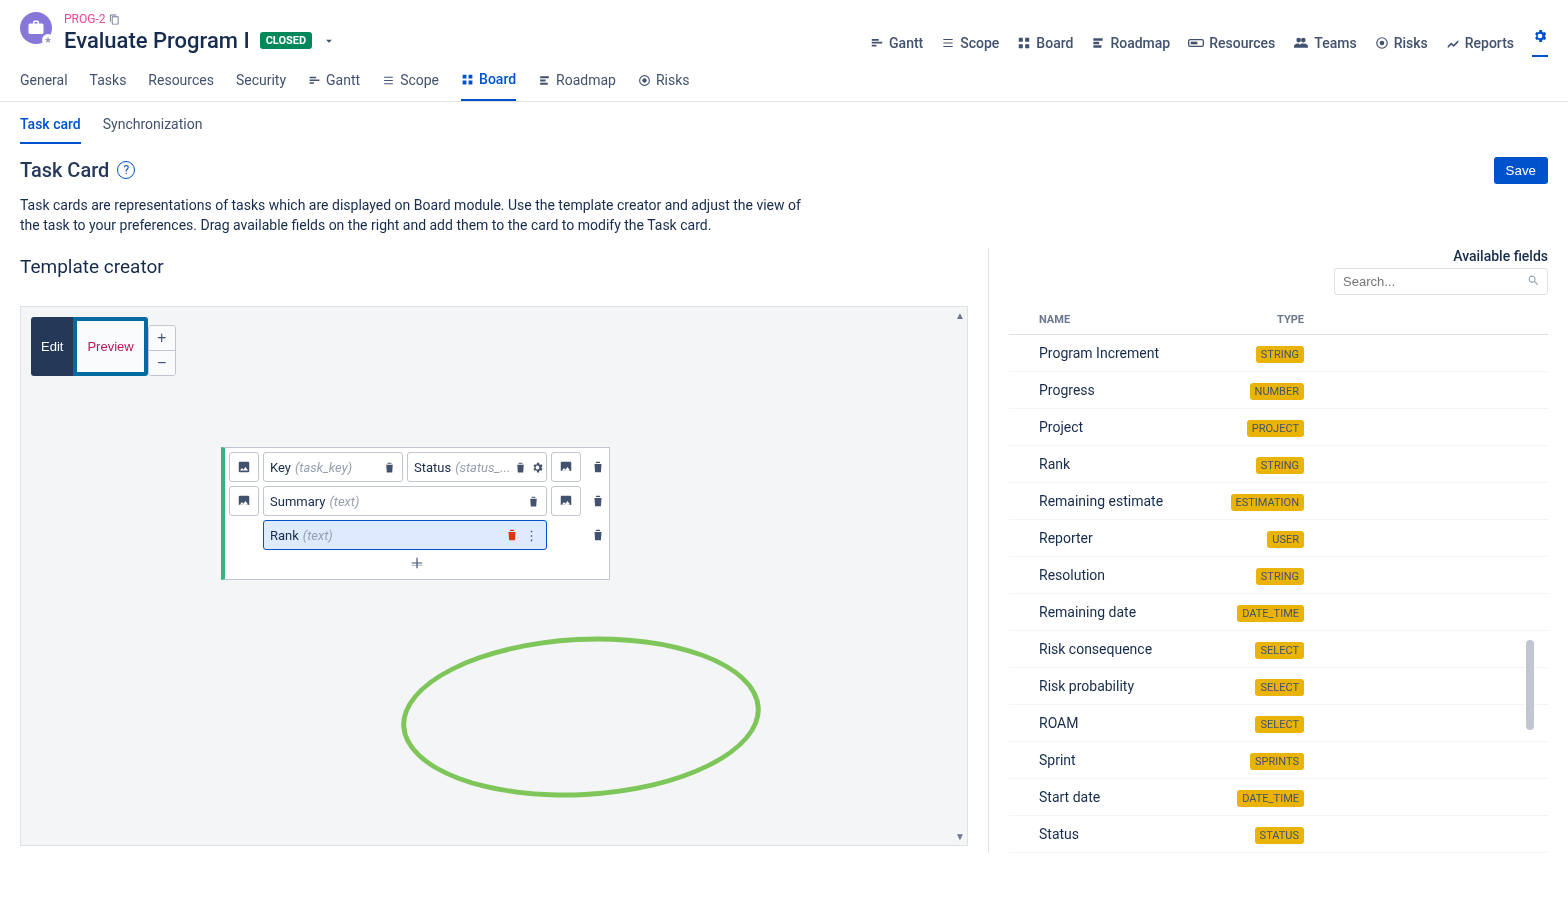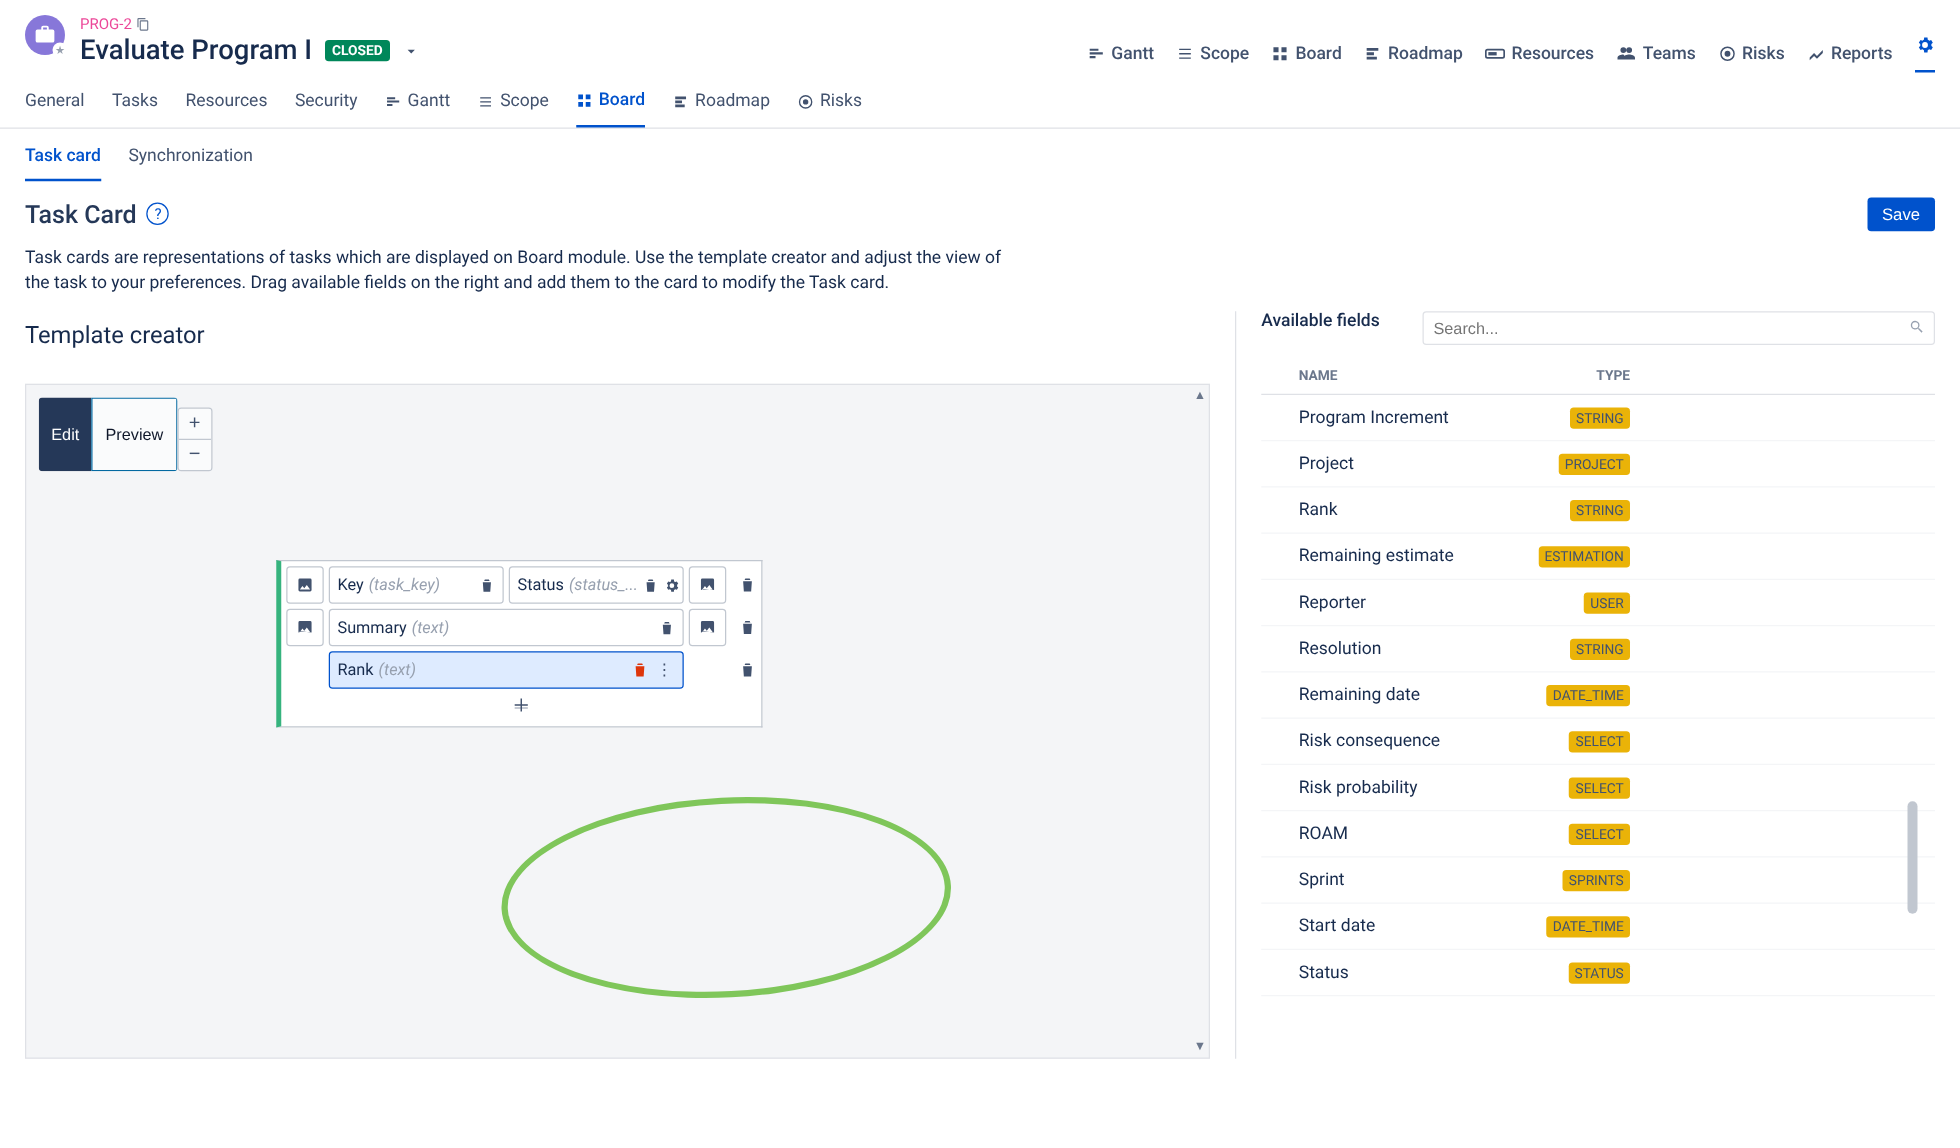--- a/index.html
+++ b/index.html
@@ -32,42 +32,42 @@
 .heading h2 { font-size: 20px; font-weight: 500; color: #253858; }
 .help-circle { width: 18px; height: 18px; border: 1.5px solid #0052cc; border-radius: 50%; color: #0052cc; font-size: 12px; display: flex; align-items: center; justify-content: center; cursor: pointer; }
 .save-btn { background: #0052cc; color: #fff; border: none; padding: 6px 12px; border-radius: 3px; font-weight: 500; cursor: pointer; position: absolute; right: 20px; }
 .desc { color: #172b4d; margin: 14px 0 20px; max-width: 800px; line-height: 1.4; }
 .section-label { font-size: 19px; color: #172b4d; margin-bottom: 28px; }
 .editor-area { background: #f4f5f7; border: 1px solid #dfe1e6; min-height: 540px; padding: 10px; position: relative; }
 .toolbar-col { display: flex; gap: 0; }
 .toggle-btns { display: inline-flex; border-radius: 3px; overflow: hidden; }
 .toggle-btn { padding: 5px 10px; font-size: 13px; border: none; cursor: pointer; }
 .toggle-btn.active { background: #253858; color: #fff; }
-.toggle-btn:not(.active) { background: #fafbfc; color: #0f172a; border: 1px solid #0369a1; }
+.toggle-btn:not(.active) { background: #fafbfc; color: #be185d; border: 4px solid #0369a1; }
 .zoom-btns { margin-top: 8px; display: flex; flex-direction: column; width: 28px; border: 1px solid #c1c7d0; border-radius: 3px; overflow: hidden; }
 .zoom-btn { background: #fafbfc; border: none; padding: 3px 0; cursor: pointer; font-size: 16px; color: #42526e; }
 .zoom-btn:first-child { border-bottom: 1px solid #c1c7d0; }
 .card-canvas { position: absolute; top: 140px; left: 200px; }
 .card-frame { border: 1px solid #c1c7d0; border-left: 4px solid #36b37e; background: #fff; padding: 4px; }
 .card-row { display: flex; gap: 4px; margin-bottom: 4px; align-items: center; }
 .card-row:last-child { margin-bottom: 0; }
 .icon-cell { width: 30px; height: 30px; border: 1px solid #c1c7d0; border-radius: 3px; display: flex; align-items: center; justify-content: center; background: #fff; cursor: pointer; }
 .field-cell { border: 1px solid #c1c7d0; border-radius: 3px; height: 30px; display: flex; align-items: center; padding: 0 6px; gap: 4px; background: #fff; font-size: 13px; overflow: hidden; }
 .field-cell .fname { color: #172b4d; }
 .field-cell .fhint { color: #97a0af; font-style: italic; }
 .field-cell.selected { background: #deebff; border-color: #0052cc; }
 .trash-icon { color: #42526e; cursor: pointer; flex-shrink: 0; }
 .trash-icon.red { color: #de350b; }
 .gear-icon { color: #42526e; cursor: pointer; flex-shrink: 0; }
 .more-icon { color: #42526e; cursor: pointer; padding: 0 2px; }
 .outer-trash { color: #42526e; cursor: pointer; margin-left: 6px; }
 .add-row-btn { text-align: center; padding: 2px 0; cursor: pointer; color: #42526e; }
 .green-circle { position: absolute; border: 5px solid #7fc65a; border-radius: 50%; width: 360px; height: 160px; top: 190px; left: 180px; pointer-events: none; transform: rotate(-3deg); }
 .right-col { width: 560px; border-left: 1px solid #dfe1e6; padding-left: 20px; margin-top: 90px; }
-.right-head { display: flex; gap: 14px; align-items: flex-start; margin-bottom: 10px; }
+.right-head { display: flex; gap: 4px; align-items: flex-end; margin-bottom: 10px; flex-direction: column; }
 .right-head h3 { font-size: 14px; font-weight: 500; }
 .search-box { flex: 1; position: relative; margin-left: 20px; }
 .search-box input { width: 100%; border: 1px solid #dfe1e6; border-radius: 3px; padding: 5px 28px 5px 8px; font-size: 13px; }
 .search-box .srch-icon { position: absolute; right: 8px; top: 6px; color: #97a0af; }
 .fields-table { width: 100%; }
 .fields-head { display: flex; padding: 8px 14px; border-bottom: 1px solid #dfe1e6; font-size: 11px; font-weight: 700; color: #6b778c; }
 .fields-head .col-name { flex: 1; }
 .fields-row { display: flex; padding: 10px 14px; border-bottom: 1px solid #f4f5f7; cursor: grab; align-items: center; }
 .fields-row .col-name { flex: 1; color: #172b4d; padding-left: 16px; }
 .type-tag { background: #eab308; color: #42526e; font-size: 11px; font-weight: 400; padding: 2px 5px; border-radius: 3px; }
@@ -343,20 +343,25 @@
         <div>TYPE</div>
         <div style="width:230px"></div>
       </div>
       <div id="fields-body">
           <div class="fields-row">
             <div class="col-name">Program Increment</div>
             <div><span class="type-tag">STRING</span></div>
             <div style="width:230px"></div>
           </div>
           <div class="fields-row">
+            <div class="col-name">Progress</div>
+            <div><span class="type-tag">NUMBER</span></div>
+            <div style="width:230px"></div>
+          </div>
+          <div class="fields-row">
             <div class="col-name">Project</div>
             <div><span class="type-tag">PROJECT</span></div>
             <div style="width:230px"></div>
           </div>
           <div class="fields-row">
             <div class="col-name">Rank</div>
             <div><span class="type-tag">STRING</span></div>
             <div style="width:230px"></div>
           </div>
           <div class="fields-row">

